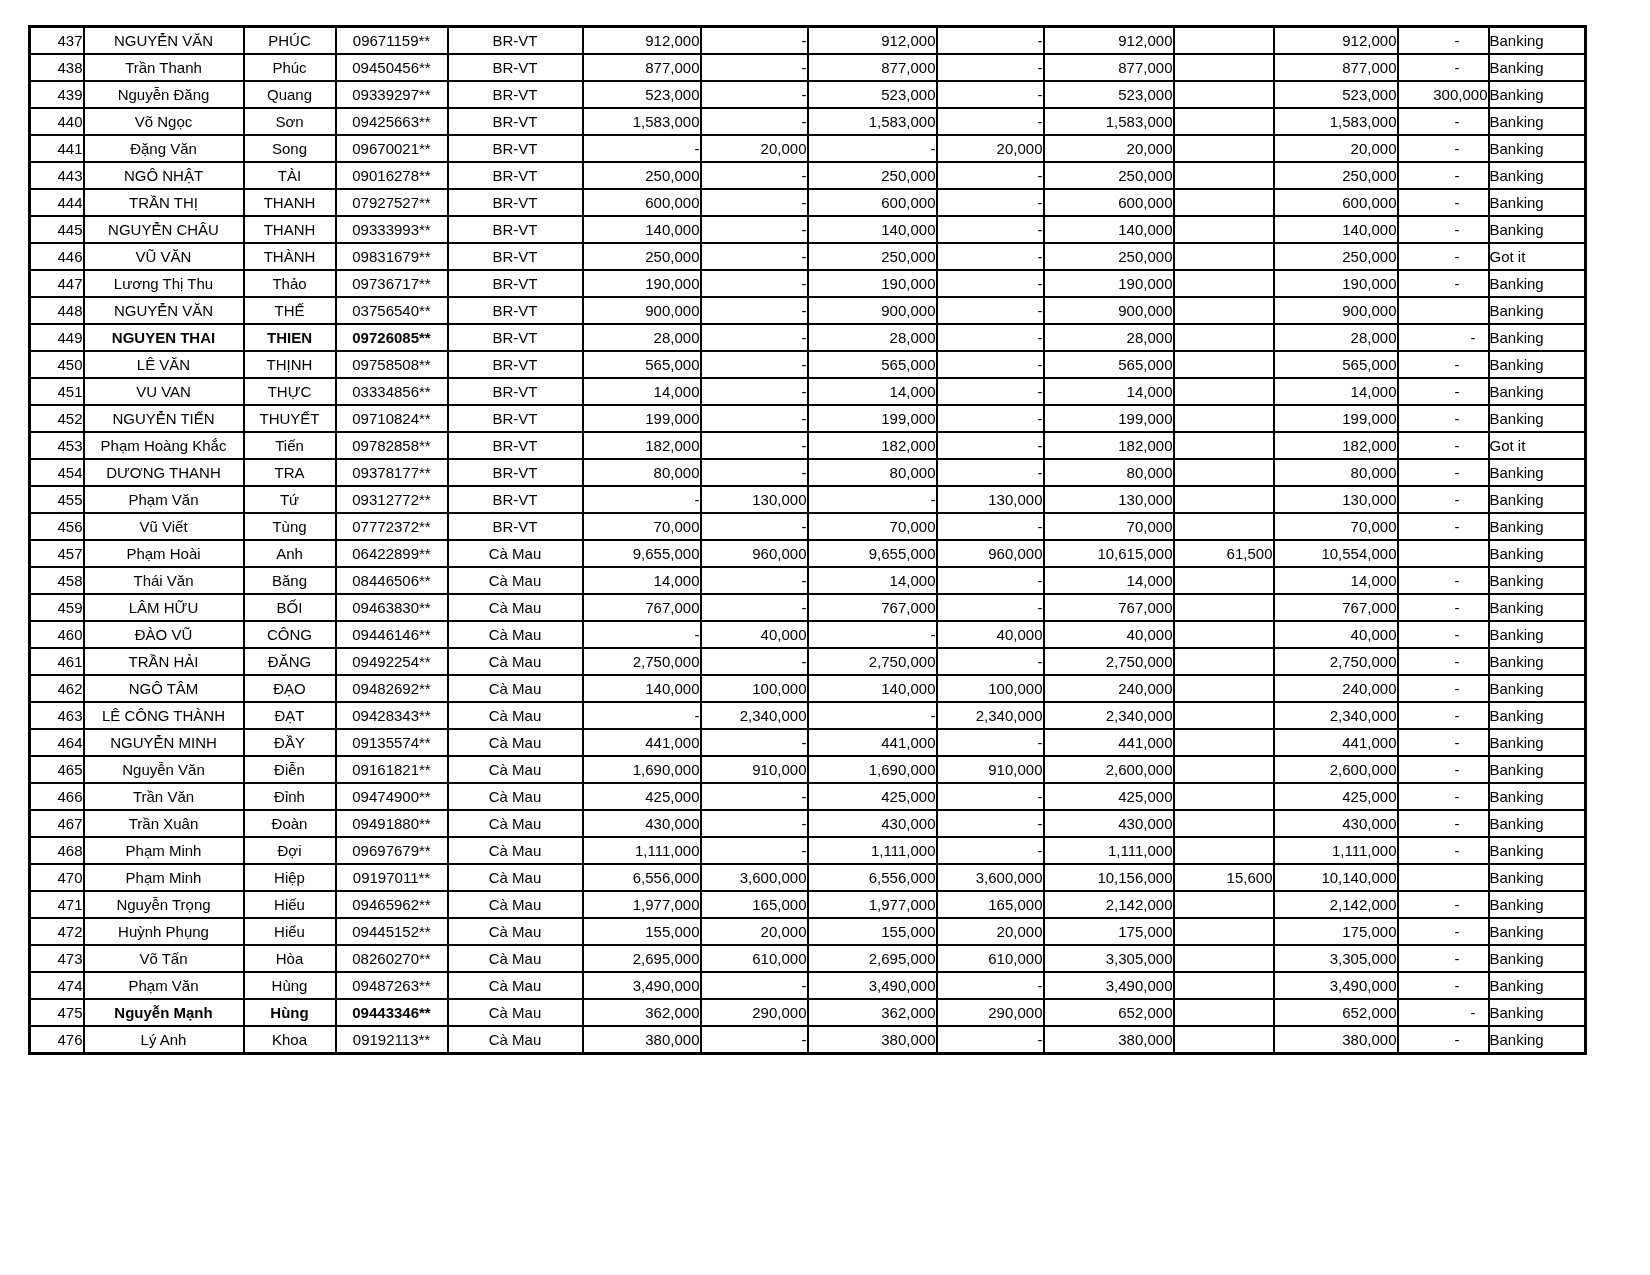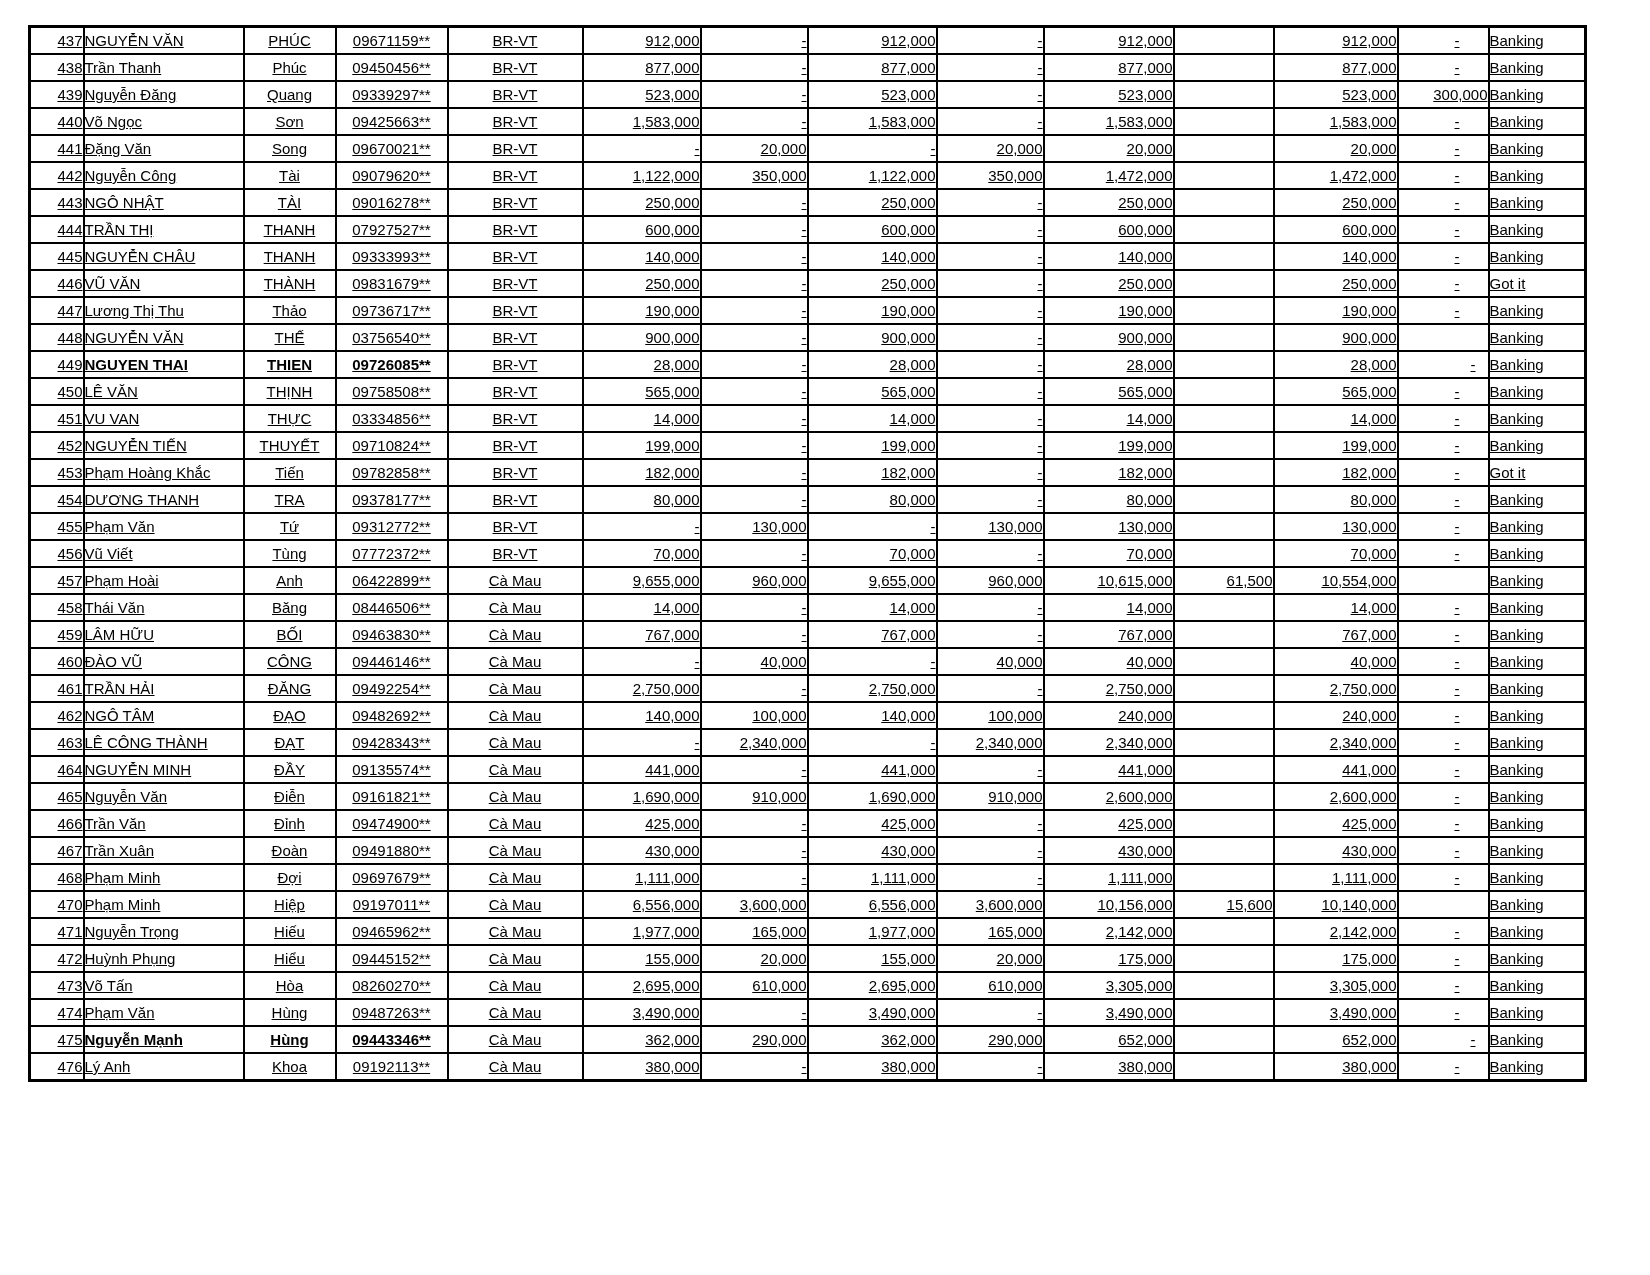--- a/index.html
+++ b/index.html
@@ -16,21 +16,20 @@
     font-family: "Liberation Sans", sans-serif;
     color: #000000;
   }
   table.sheet {
     position: absolute;
     left: 28px;
     top: 25px;
     border-collapse: collapse;
     table-layout: fixed;
     border: 3px solid #000;
-    text-decoration: underline;
   }
   table.sheet td {
     border: 2px solid #000;
     height: 25px;
     padding: 0;
     font-size: 15px;
     line-height: 25px;
     white-space: nowrap;
     overflow: hidden;
     vertical-align: middle;
@@ -46,21 +45,21 @@
   col.c-amt3   { width: 129px; }
   col.c-amt4   { width: 107px; }
   col.c-total  { width: 130px; }
   col.c-fee    { width: 100px; }
   col.c-net    { width: 124px; }
   col.c-extra  { width: 91px; }
   col.c-status { width: 97px; }
 
   
   td.col-no     { text-align: right; padding-right: 3px; }
-  td.col-last   { text-align: left; margin-top: 40px; }
+  td.col-last   { text-align: center; margin-top: 40px; }
   td.col-first  { text-align: center; }
   td.col-phone  { text-align: center; }
   td.col-area   { text-align: center; }
   td.col-amt1, td.col-amt2, td.col-amt3, td.col-amt4,
   td.col-total, td.col-fee, td.col-net, td.col-extra {
     text-align: right; padding-right: 8px;
   }
   td.col-status { text-align: left; }
 
   
@@ -169,36 +168,20 @@
           <td class="col-amt2">20,000</td>
           <td class="col-amt3 dash">-</td>
           <td class="col-amt4">20,000</td>
           <td class="col-total">20,000</td>
           <td class="col-fee"></td>
           <td class="col-net">20,000</td>
           <td class="col-extra dash">-</td>
           <td class="col-status">Banking</td>
         </tr>
         <tr>
-          <td class="col-no">442</td>
-          <td class="col-last">Nguyễn Công</td>
-          <td class="col-first">Tài</td>
-          <td class="col-phone">09079620**</td>
-          <td class="col-area">BR-VT</td>
-          <td class="col-amt1">1,122,000</td>
-          <td class="col-amt2">350,000</td>
-          <td class="col-amt3">1,122,000</td>
-          <td class="col-amt4">350,000</td>
-          <td class="col-total">1,472,000</td>
-          <td class="col-fee"></td>
-          <td class="col-net">1,472,000</td>
-          <td class="col-extra dash">-</td>
-          <td class="col-status">Banking</td>
-        </tr>
-        <tr>
           <td class="col-no">443</td>
           <td class="col-last">NGÔ NHẬT</td>
           <td class="col-first">TÀI</td>
           <td class="col-phone">09016278**</td>
           <td class="col-area">BR-VT</td>
           <td class="col-amt1">250,000</td>
           <td class="col-amt2 dash">-</td>
           <td class="col-amt3">250,000</td>
           <td class="col-amt4 dash">-</td>
           <td class="col-total">250,000</td>

